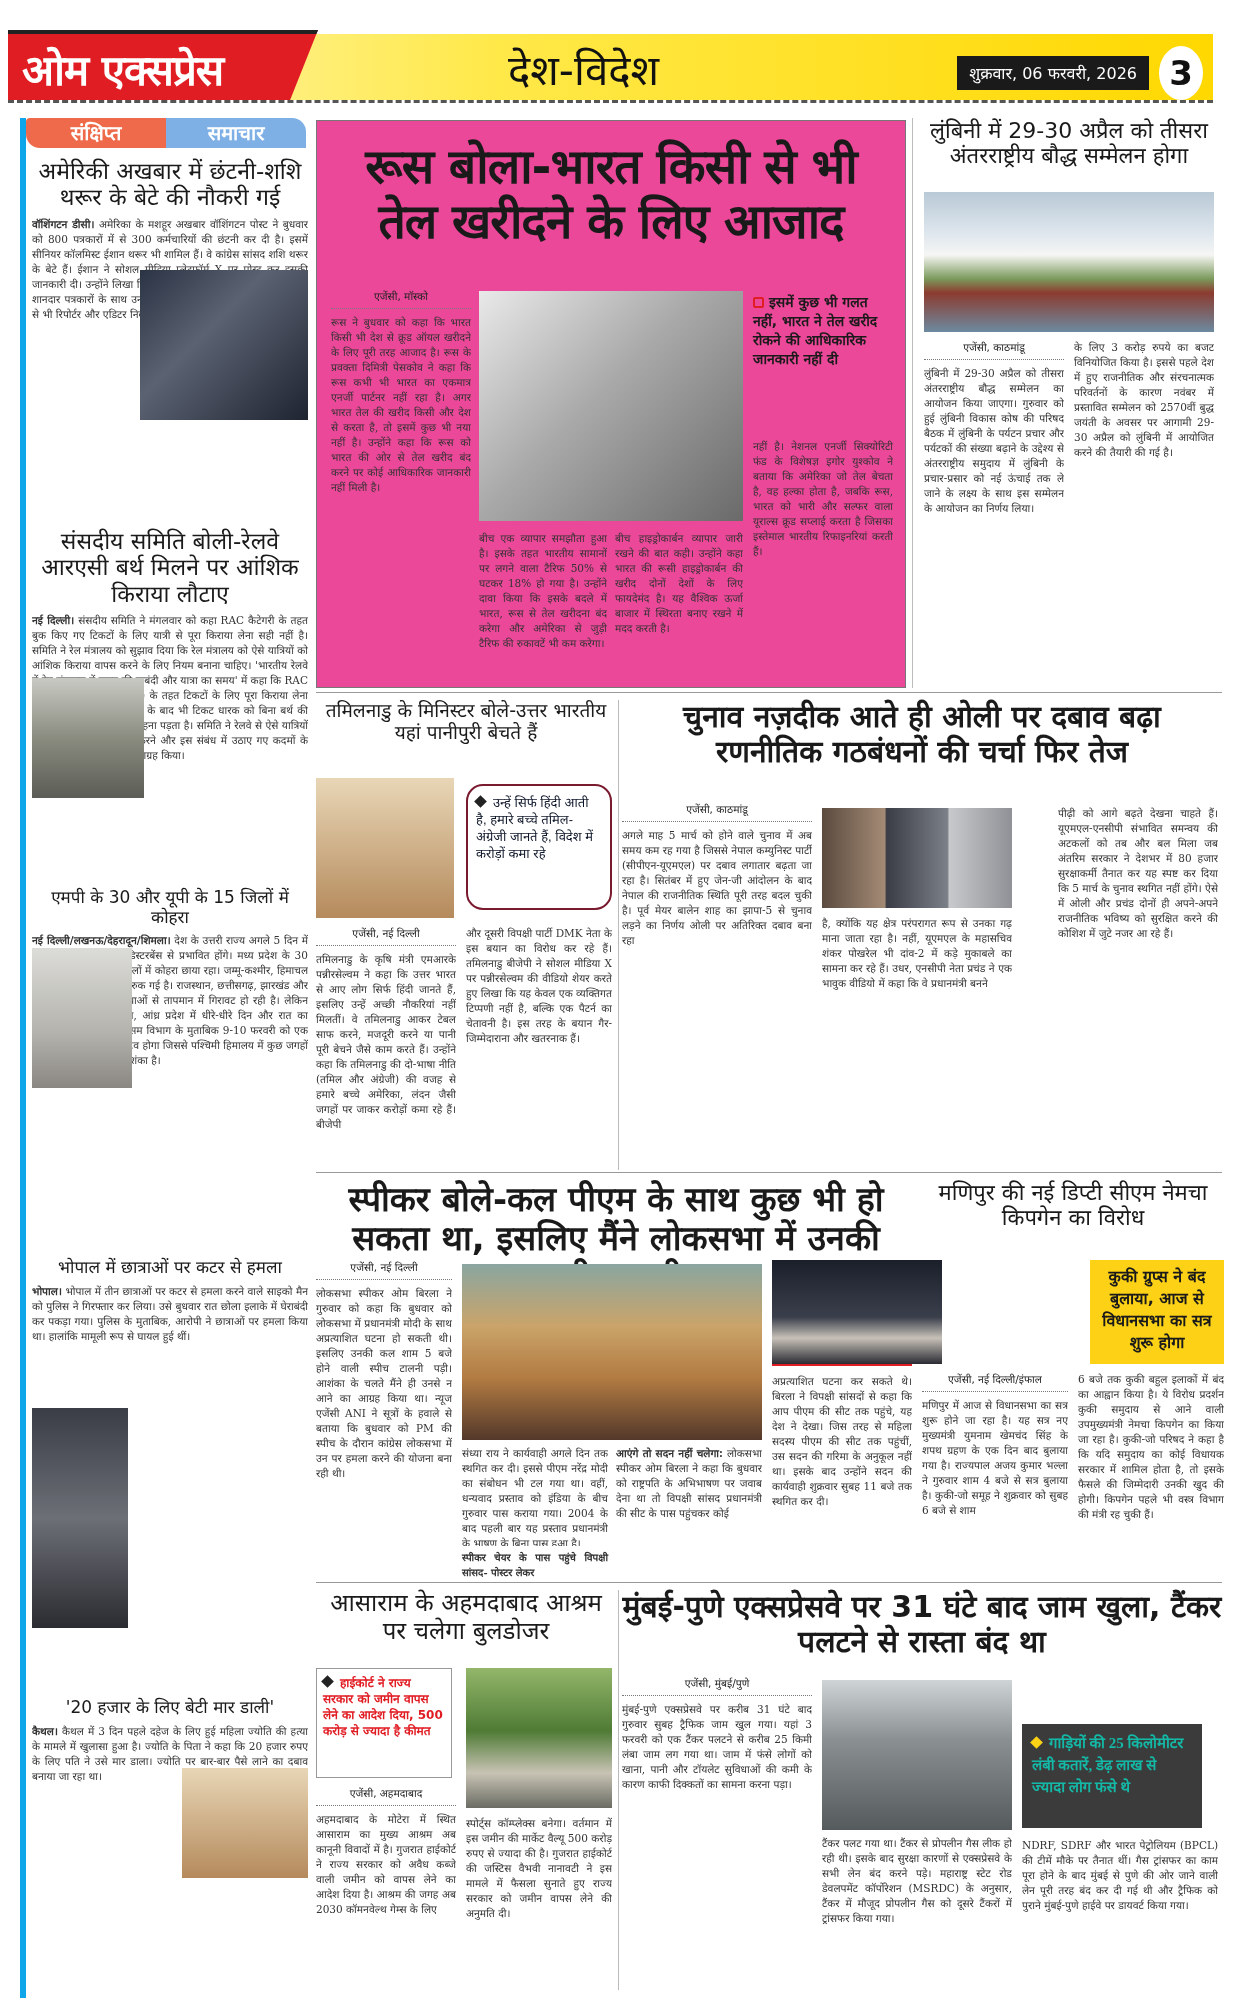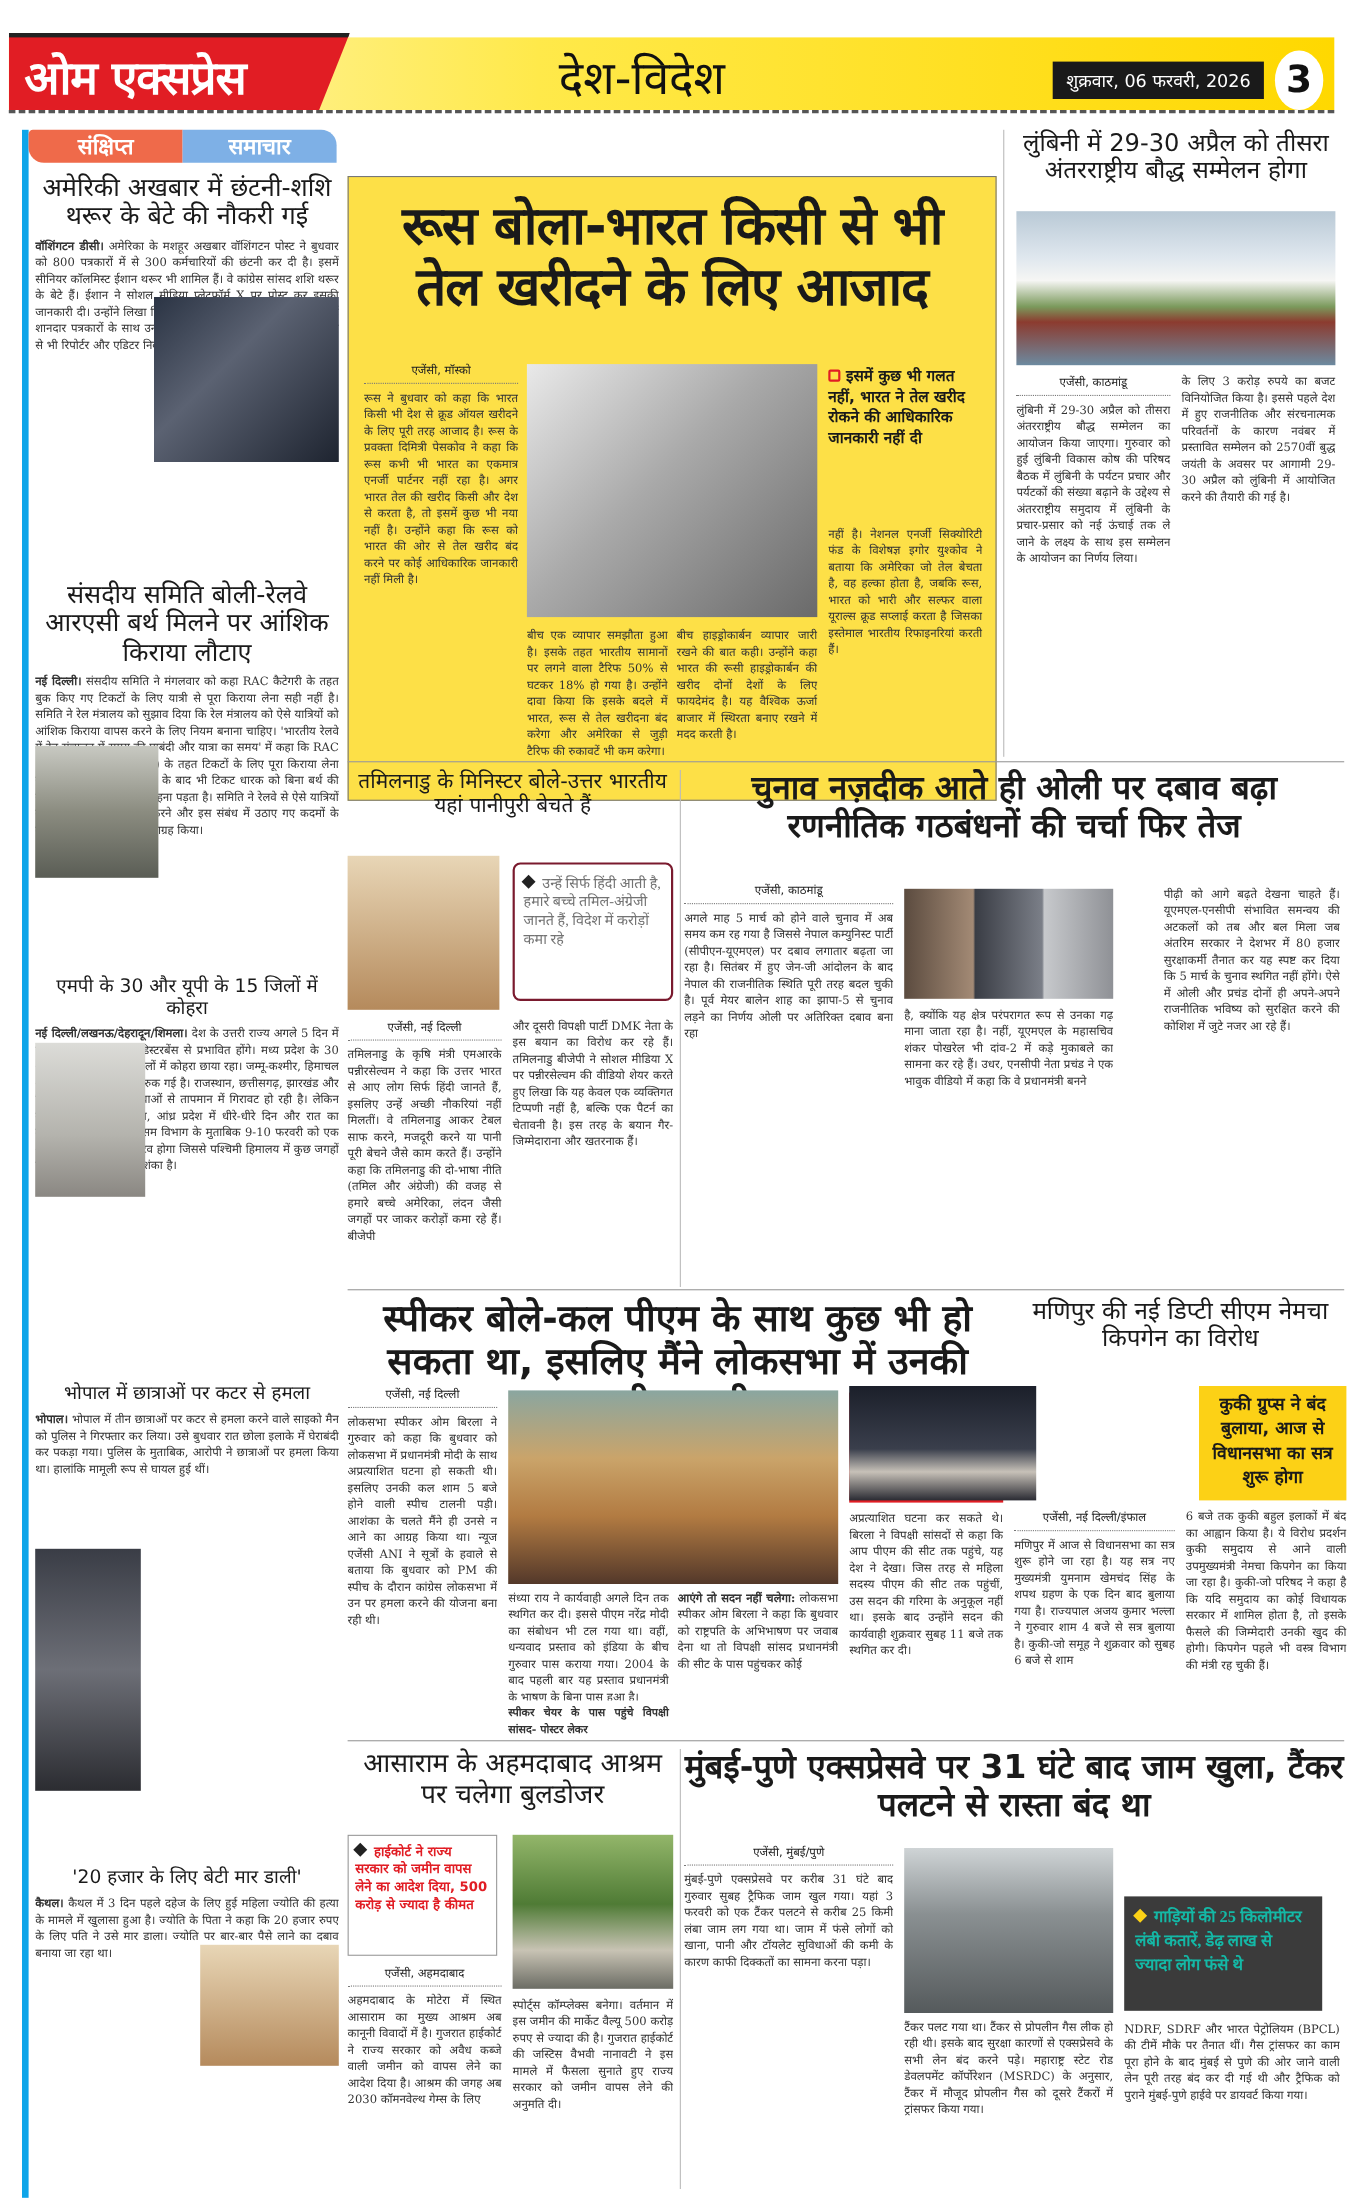--- a/index.html
+++ b/index.html
@@ -40,21 +40,21 @@
   .left h2 { font-size: 23px; font-weight: normal; }
   .left h3 { font-size: 17px; font-weight: normal; }
 
   .ph-dark { background: linear-gradient(135deg, #2b3444 0%, #5b6272 40%, #1e2430 100%); }
   .ph-train { background: linear-gradient(180deg, #c8c9c2 0%, #8b8c80 50%, #5a5d55 100%); }
   .ph-fog { background: linear-gradient(180deg, #dcdcd8 0%, #b4b3ad 60%, #8a8782 100%); }
   .ph-street { background: linear-gradient(180deg, #3a3d46 0%, #6d6f77 50%, #2b2c31 100%); }
   .ph-warm { background: linear-gradient(180deg, #e8d6b6 0%, #b58a5c 100%); }
 
   
-  .lead-story { left: 316px; top: 120px; width: 590px; height: 568px; background: #fde047; border: 1px solid #777; margin-top: 40px; }
+  .lead-story { left: 316px; top: 120px; width: 590px; height: 568px; background: #ec4899; border: 1px solid #777; }
   .lead-story h1 { font-size: 48px; font-weight: bold; margin-top: 18px; letter-spacing: -1px; }
 
   .ph-gray { background: linear-gradient(135deg, #e9e9e9 0%, #a9a9a9 45%, #6a6a6a 100%); }
   .pull { font-family: "DejaVu Sans", sans-serif; font-weight: bold; font-size: 14px; line-height: 19px; color: #1a1a1a; }
   .sq-icon { display: inline-block; width: 11px; height: 11px; border: 2px solid #e11d24; border-radius: 2px; margin-right: 5px; vertical-align: -1px; }
   .diamond-icon { display: inline-block; width: 9px; height: 9px; transform: rotate(45deg); margin-right: 8px; vertical-align: 1px; }
 
   
   .right-top { left: 918px; top: 118px; width: 302px; height: 570px; }
   .ph-lumbini { background: linear-gradient(180deg, #b9c9d6 0%, #dfe7ee 30%, #f6f6f4 45%, #7b9a5c 62%, #8c3b2f 72%, #6c8aa0 100%); }
@@ -166,21 +166,21 @@
     <p class="body" style="height:320px; overflow:hidden;">लुंबिनी में 29-30 अप्रैल को तीसरा अंतरराष्ट्रीय बौद्ध सम्मेलन का आयोजन किया जाएगा। गुरुवार को हुई लुंबिनी विकास कोष की परिषद बैठक में लुंबिनी के पर्यटन प्रचार और पर्यटकों की संख्या बढ़ाने के उद्देश्य से अंतरराष्ट्रीय समुदाय में लुंबिनी के प्रचार-प्रसार को नई ऊंचाई तक ले जाने के लक्ष्य के साथ इस सम्मेलन के आयोजन का निर्णय लिया।</p>
   </div>
   <div style="position:absolute; left:156px; top:222px; width:140px;">
     <p class="body" style="height:340px; overflow:hidden;">के लिए 3 करोड़ रुपये का बजट विनियोजित किया है। इससे पहले देश में हुए राजनीतिक और संरचनात्मक परिवर्तनों के कारण नवंबर में प्रस्तावित सम्मेलन को 2570वीं बुद्ध जयंती के अवसर पर आगामी 29-30 अप्रैल को लुंबिनी में आयोजित करने की तैयारी की गई है।</p>
   </div>
 </div>
 
 <div class="col" style="left:316px; top:700px; width:300px; height:440px;">
   <h2 class="headline" style="font-size:19px; font-weight:normal;">तमिलनाडु के मिनिस्टर बोले-उत्तर भारतीय यहां पानीपुरी बेचते हैं</h2>
   <div class="photo ph-warm" style="left:0; top:78px; width:138px; height:140px;"></div>
-  <div class="box" style="left:150px; top:84px; width:146px; height:126px; border:2px solid #7a1a2e; border-radius:7px; padding:8px; font-family:Liberation Serif, serif; font-size:13px; line-height:17px; color:#737373;">
+  <div class="box" style="left:150px; top:84px; width:146px; height:126px; border:2px solid #7a1a2e; border-radius:17px; padding:8px; font-family:Liberation Sans, sans-serif; font-size:13px; line-height:17px; color:#0f172a;">
     <span class="diamond-icon" style="background:#222;"></span><span>उन्हें सिर्फ हिंदी आती है, हमारे बच्चे तमिल-अंग्रेजी जानते हैं, विदेश में करोड़ों कमा रहे</span>
   </div>
   <div style="position:absolute; left:0; top:226px; width:140px;">
     <div class="dateline">एजेंसी, नई दिल्ली</div>
     <p class="body" style="height:186px; overflow:hidden;">तमिलनाडु के कृषि मंत्री एमआरके पन्नीरसेल्वम ने कहा कि उत्तर भारत से आए लोग सिर्फ हिंदी जानते हैं, इसलिए उन्हें अच्छी नौकरियां नहीं मिलतीं। वे तमिलनाडु आकर टेबल साफ करने, मजदूरी करने या पानी पूरी बेचने जैसे काम करते हैं। उन्होंने कहा कि तमिलनाडु की दो-भाषा नीति (तमिल और अंग्रेजी) की वजह से हमारे बच्चे अमेरिका, लंदन जैसी जगहों पर जाकर करोड़ों कमा रहे हैं। बीजेपी</p>
   </div>
   <div style="position:absolute; left:150px; top:226px; width:146px;">
     <p class="body" style="height:210px; overflow:hidden;">और दूसरी विपक्षी पार्टी DMK नेता के इस बयान का विरोध कर रहे हैं। तमिलनाडु बीजेपी ने सोशल मीडिया X पर पन्नीरसेल्वम की वीडियो शेयर करते हुए लिखा कि यह केवल एक व्यक्तिगत टिप्पणी नहीं है, बल्कि एक पैटर्न का चेतावनी है। इस तरह के बयान गैर-जिम्मेदाराना और खतरनाक हैं।</p>
   </div>
 </div>

